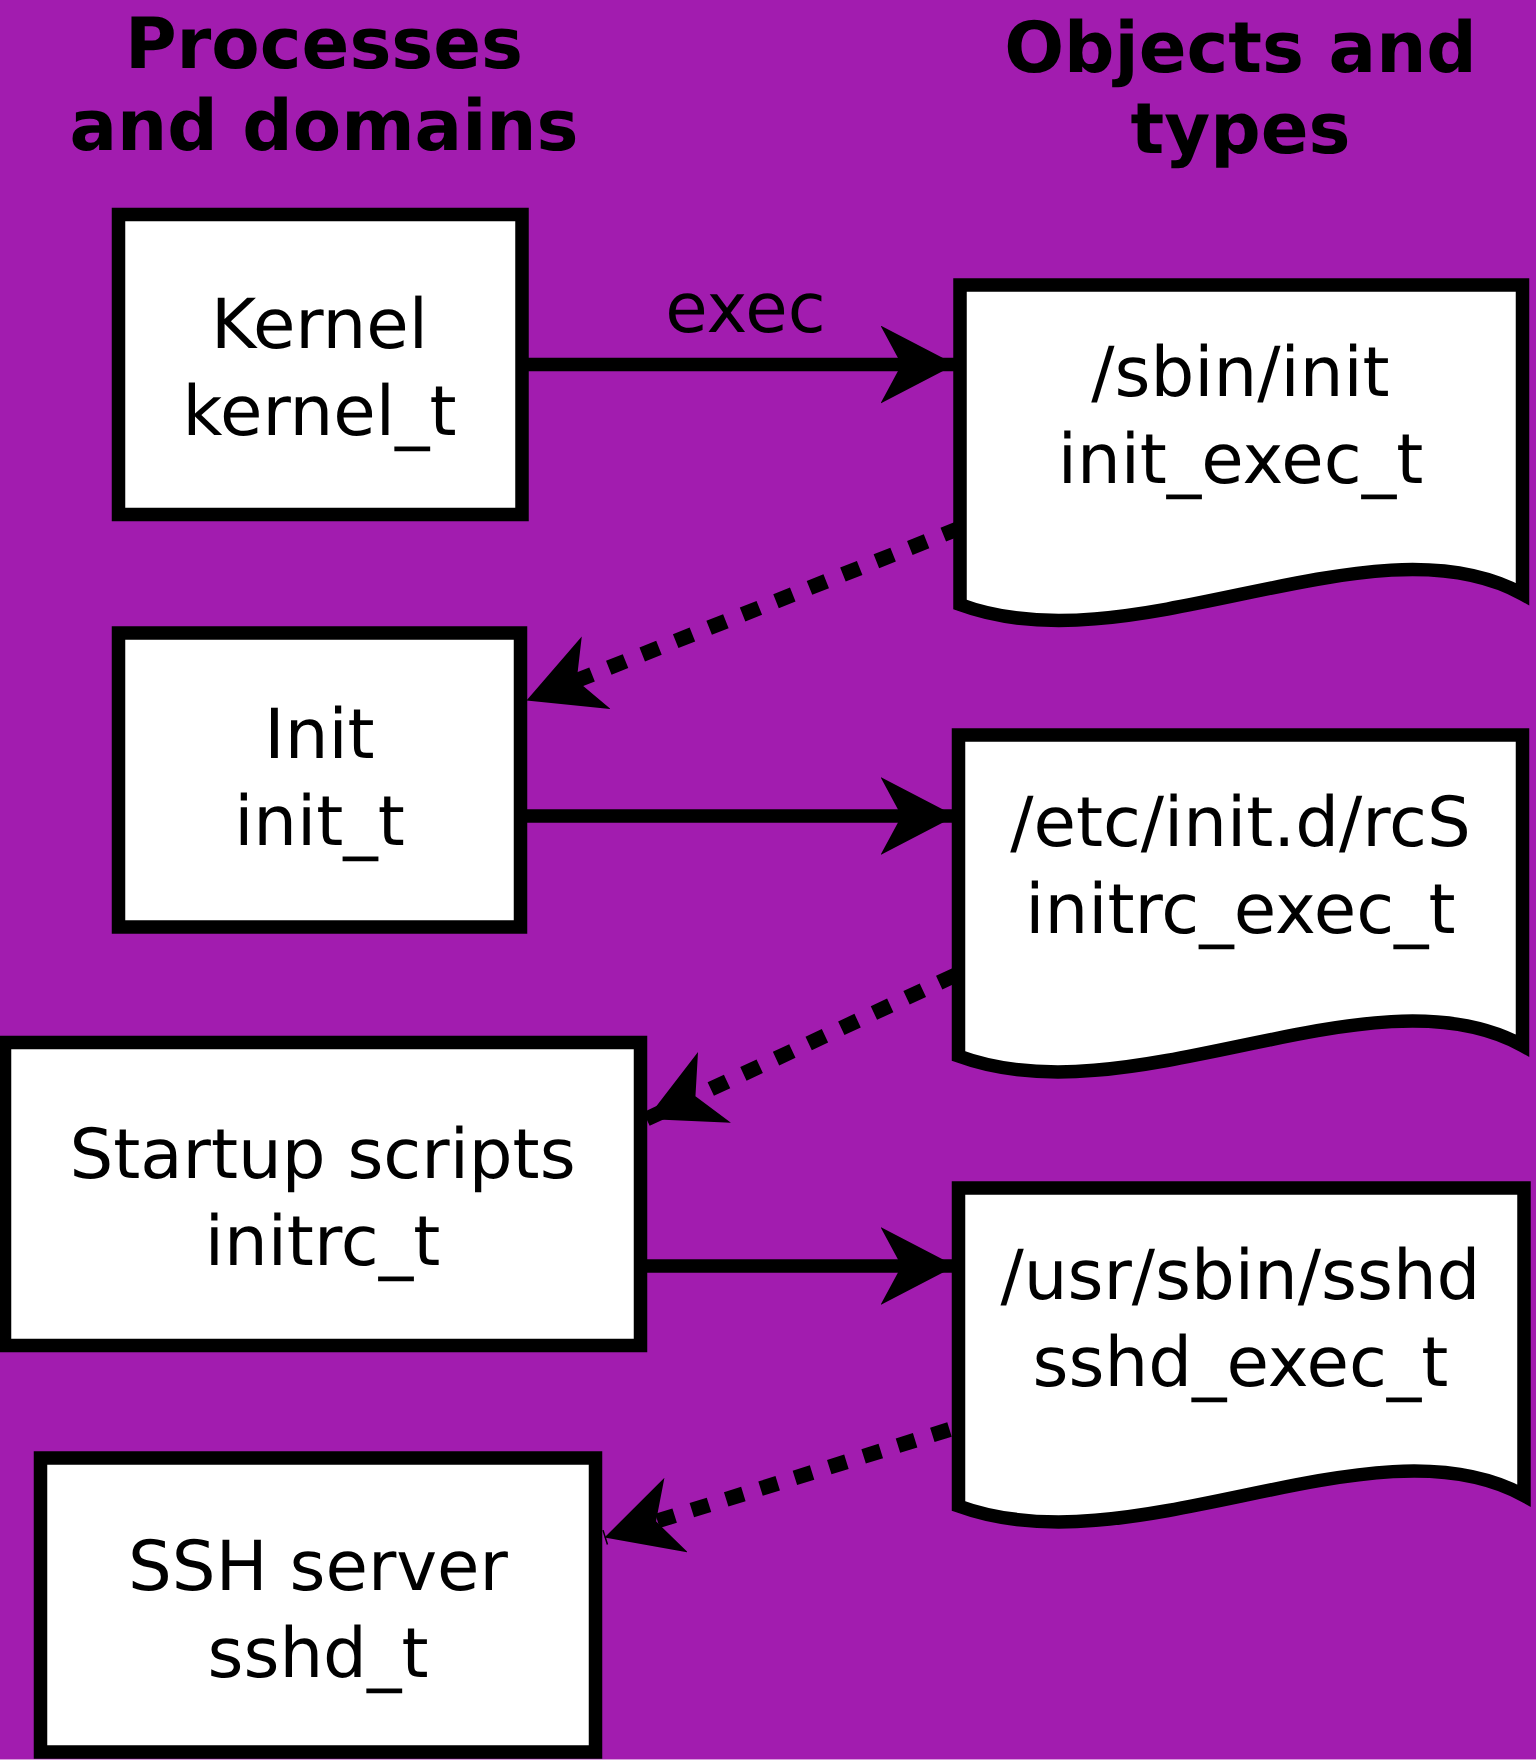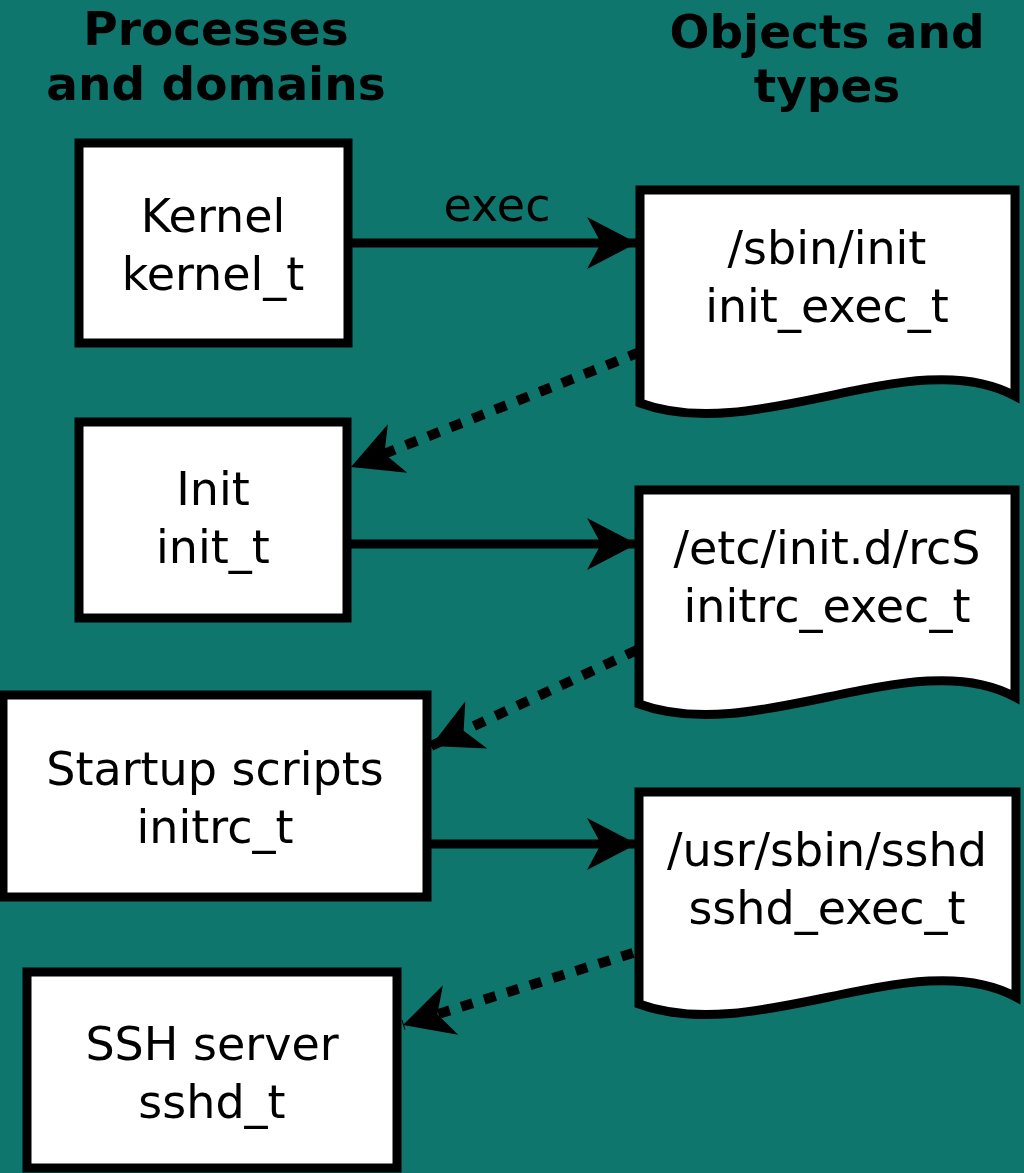--- a/index.html
+++ b/index.html
@@ -4,21 +4,21 @@
 <style>
   html, body {
     margin: 0;
     padding: 0;
     background: #ffffff;
   }
   .stage {
     position: relative;
     width: 1024px;
     height: 1173px;
-    background: #0f766e;
+    background: #a21caf;
     overflow: hidden;
   }
   svg { display: block; }
   .shape {
     fill: #ffffff;
     stroke: #000000;
     stroke-width: 9;
     stroke-linejoin: miter;
   }
   .solid-edge {

